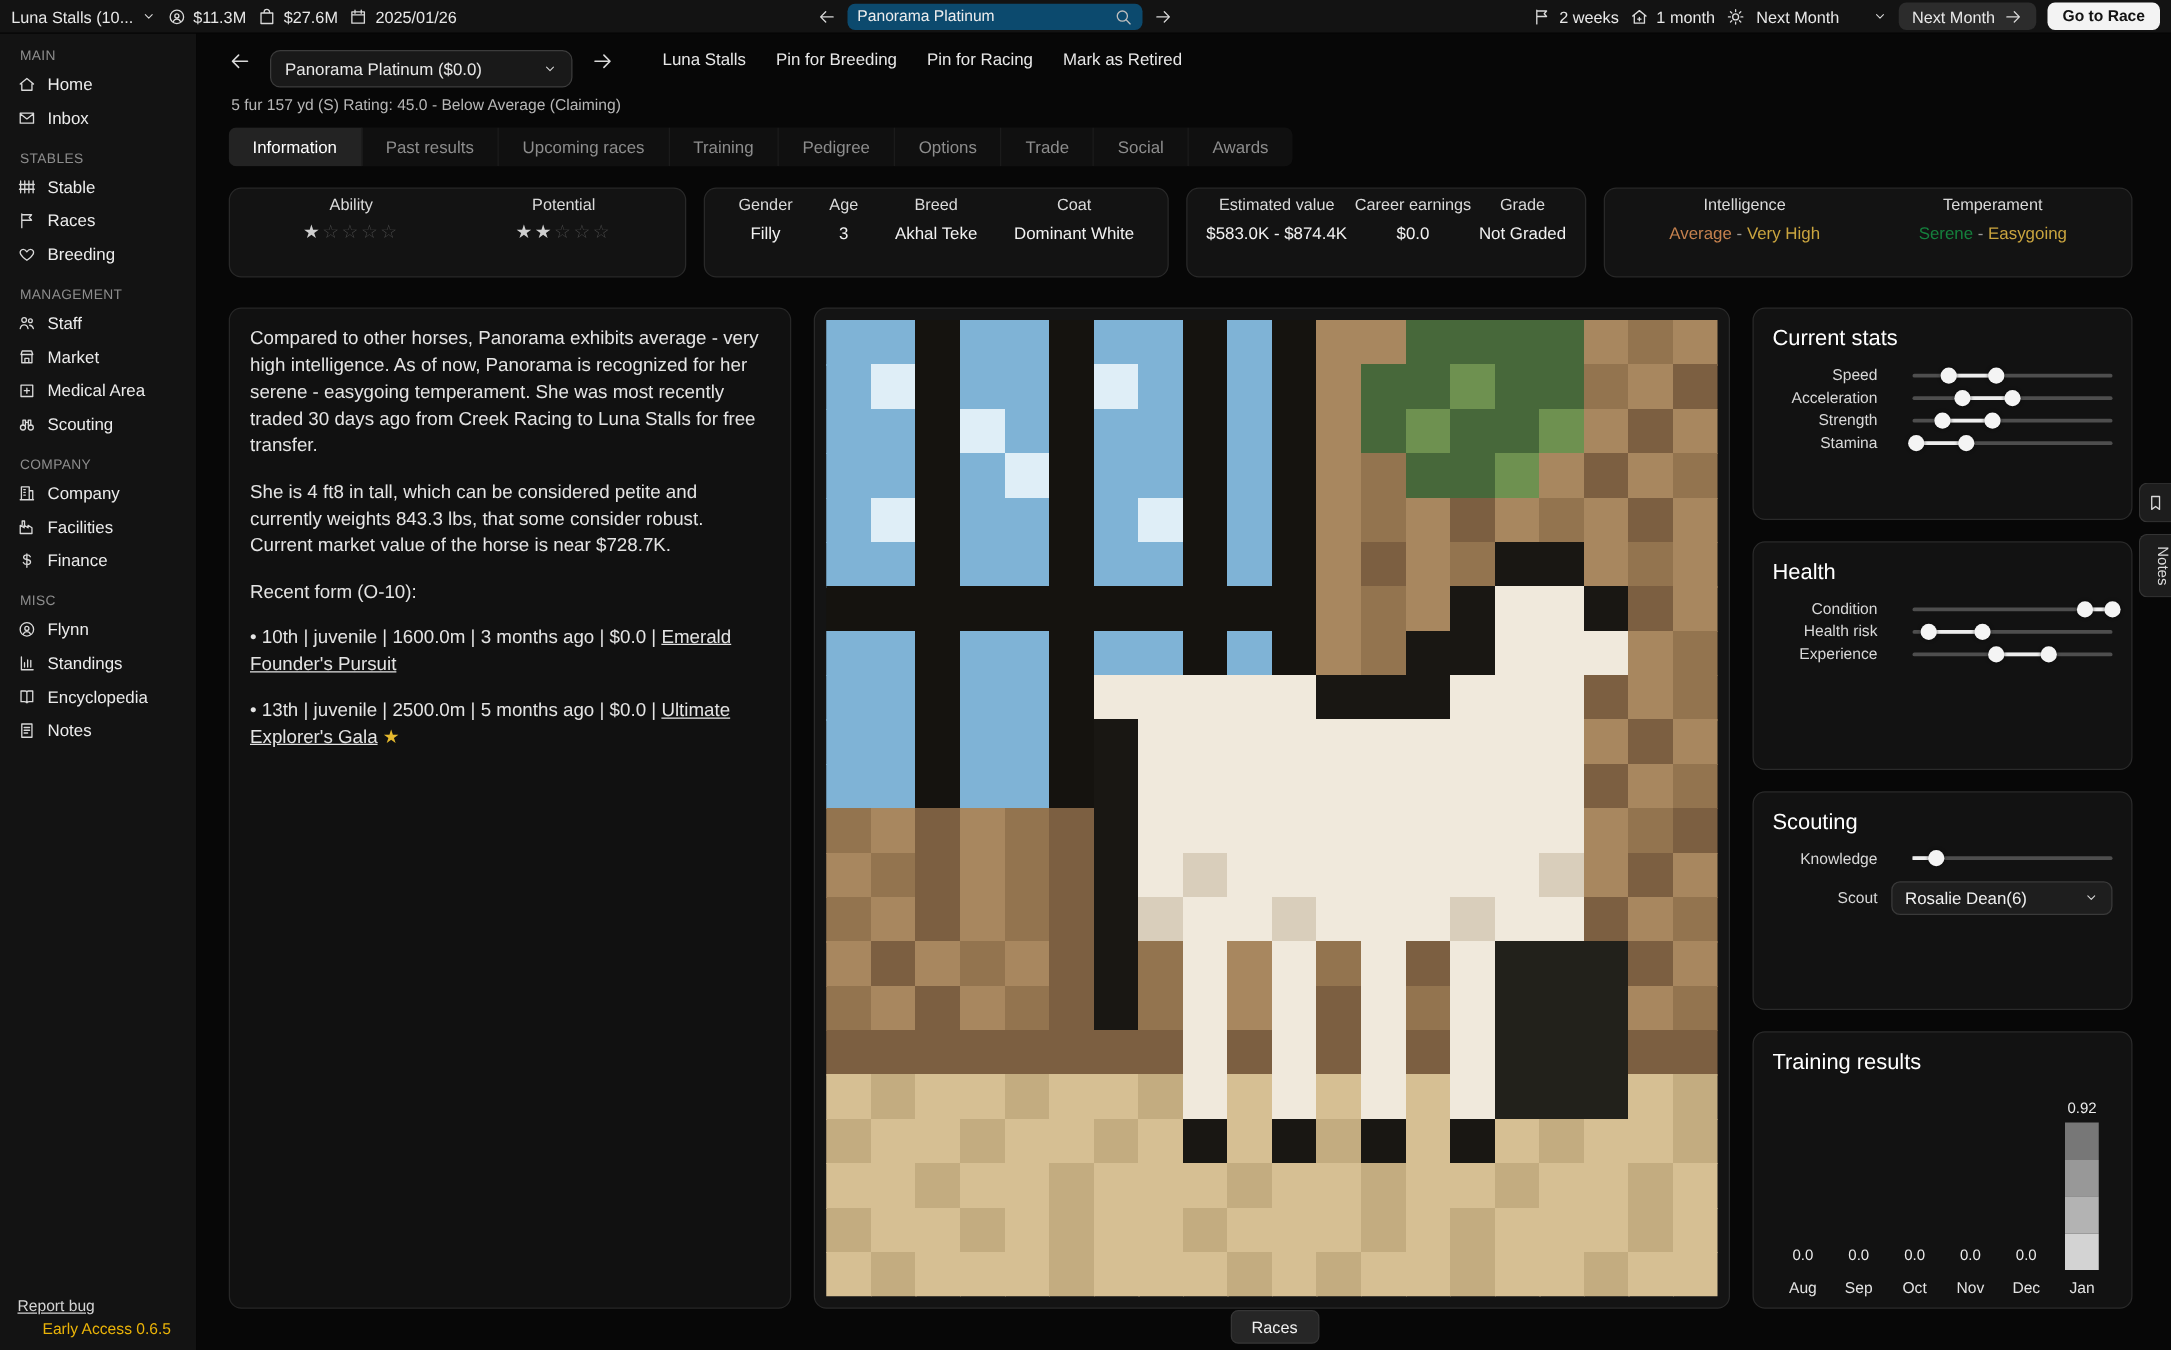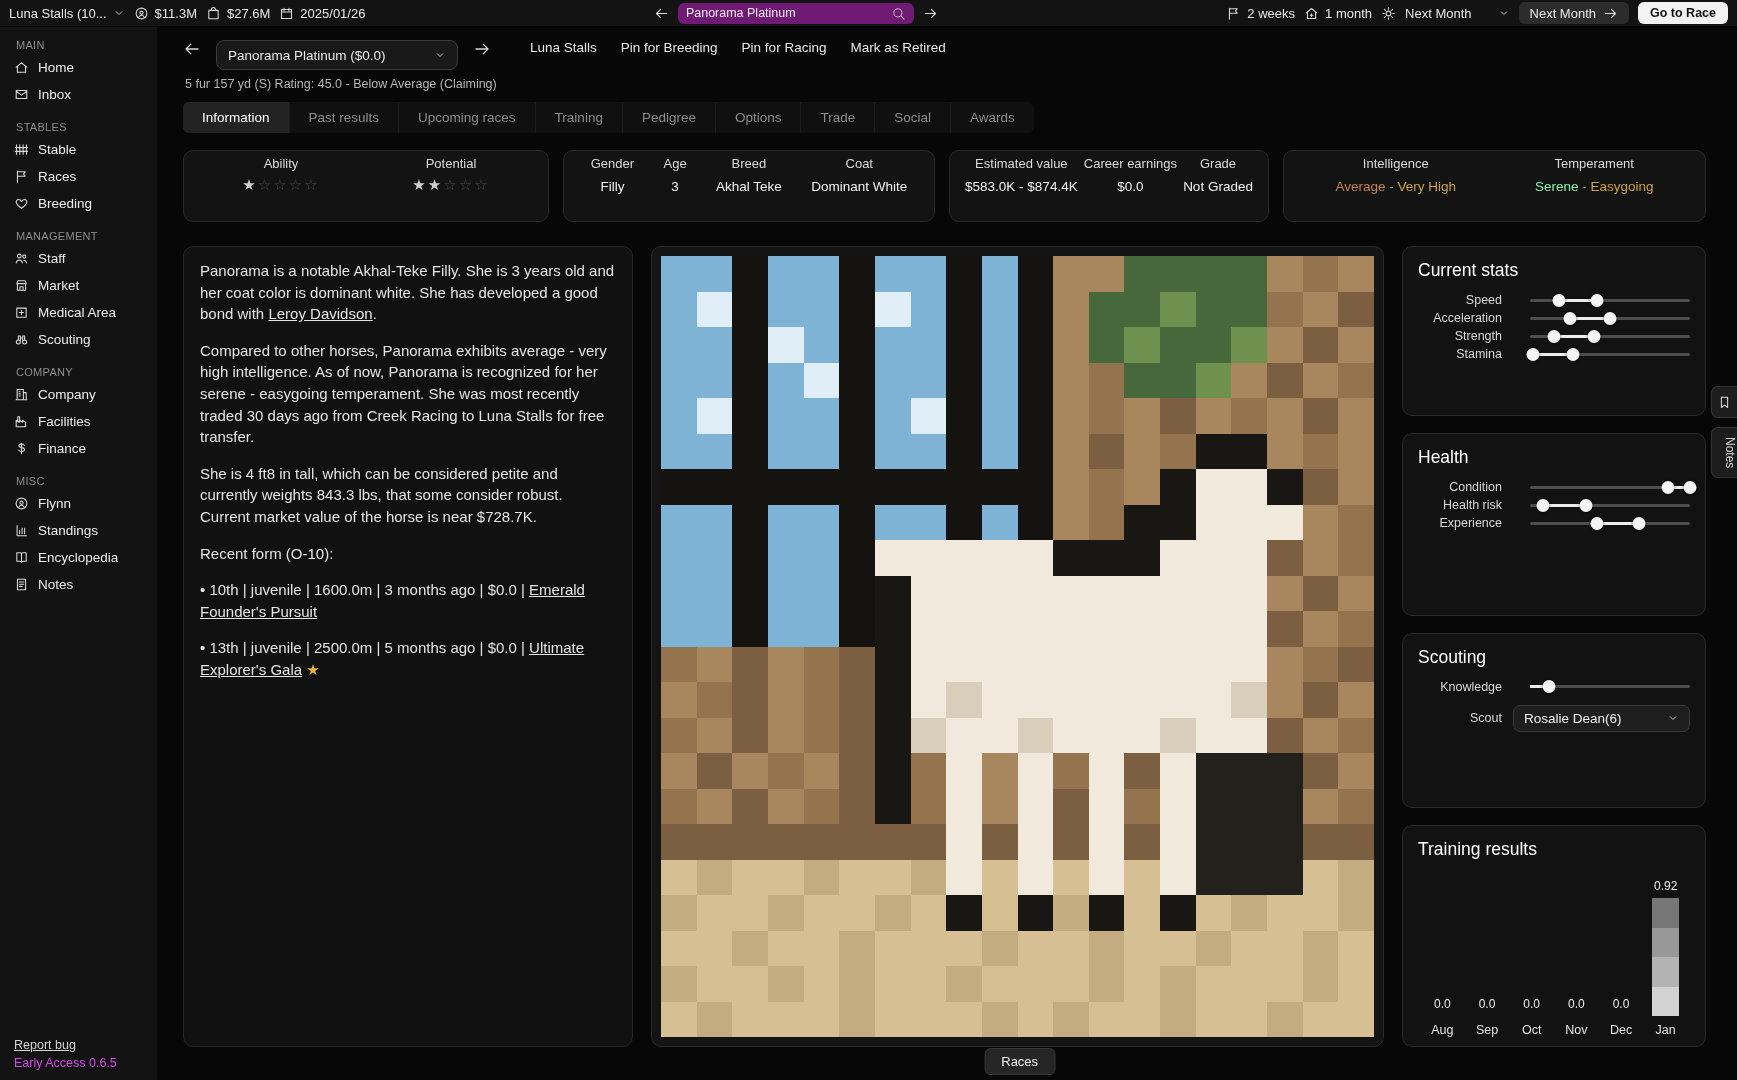--- a/index.html
+++ b/index.html
@@ -12,35 +12,35 @@
   }
   .icn { display:inline-flex; width:15px; height:15px; flex:none; }
   .icn svg { width:100%; height:100%; stroke:#d9d9d9; fill:none; stroke-width:1.7; stroke-linecap:round; stroke-linejoin:round; }
   .icn.sm { width:12px; height:12px; }
   .icn.dim svg { stroke:#bdbdbd; }
 
   
   .topbar { height:27px; background:#131313; display:flex; align-items:center; gap:9px; padding:0 9px; border-bottom:1px solid #050505; }
   .tb-item { display:flex; align-items:center; gap:6px; white-space:nowrap; }
   .sp { flex:1; }
-  .searchbox { display:flex; align-items:center; background:#701a75; border-radius:6px; height:21px; width:236px; padding:0 8px; gap:6px; }
+  .searchbox { display:flex; align-items:center; background:#0c4a6e; border-radius:6px; height:21px; width:236px; padding:0 8px; gap:6px; }
   .searchbox input { flex:1; background:transparent; border:none; outline:none; color:#ededed; font:inherit; font-size:12.5px; }
   .arrow-btn { display:flex; align-items:center; cursor:pointer; }
   .btn-dark { background:#2c2c2c; border-radius:6px; height:22px; display:flex; align-items:center; gap:7px; padding:0 11px; cursor:pointer; }
   .btn-light { background:#f3f3f3; color:#121212; border-radius:6px; height:22px; display:flex; align-items:center; padding:0 12px; font-weight:700; font-size:12.5px; cursor:pointer; }
 
   
   .app-body { display:flex; height:1053px; }
   .sidebar { width:157px; background:#131313; padding:10px 12px 10px 14px; display:flex; flex-direction:column; flex:none; }
   .sb-section-label { font-size:11px; color:#8d8d8d; letter-spacing:.3px; margin:13px 0 3px 2px; }
   .sb-section-label:first-child { margin-top:2px; }
   .sb-item { display:flex; align-items:center; gap:9px; height:27px; font-size:13.5px; color:#ececec; cursor:pointer; border-radius:5px; }
   .sb-footer { margin-top:auto; font-size:12.5px; }
   .report-bug { color:#d4d4d4; text-decoration:underline; cursor:pointer; display:inline-block; margin-bottom:4px; }
-  .version { color:#d946ef; }
+  .version { color:#eab308;margin-left:20px; }
 
   .main { flex:1; background:#070707; position:relative; padding:13px 31px 0 26px; }
 
   
   .h-row { display:flex; align-items:flex-start; gap:15px; }
   .horse-select { width:242px; height:30px; background:#191919; border:1px solid #3c3c3c; border-radius:8px; display:flex; align-items:center; justify-content:space-between; padding:0 11px; font-size:13.5px; cursor:pointer; }
   .h-actions { display:flex; gap:24px; margin-left:24px; font-size:13.5px; }
   .h-action { cursor:pointer; }
   .subtitle { margin:7px 0 0 2px; font-size:12.5px; color:#b6b6b6; }
 
@@ -441,28 +441,27 @@
             <div class="val">Not Graded</div>
           </div>
         </div>
       <div class="card c4">
           <div class="fld">
             <div class="lab">Intelligence</div>
             <div class="val"><span style="color: rgb(197, 129, 78);">Average</span><span style="color: rgb(154, 154, 154);"> - </span><span style="color: rgb(201, 164, 63);">Very High</span></div>
           </div>
           <div class="fld">
             <div class="lab">Temperament</div>
-            <div class="val"><span style="color: #86efac;">Serene</span><span style="color: rgb(154, 154, 154);"> - </span><span style="color: rgb(201, 164, 63);">Easygoing</span></div>
+            <div class="val"><span style="color: #15803d;">Serene</span><span style="color: rgb(154, 154, 154);"> - </span><span style="color: rgb(201, 164, 63);">Easygoing</span></div>
           </div>
         </div>
     </div>
 
     <div class="content-row">
       <section class="desc-panel">
-          <p><span>Panorama is a notable Akhal-Teke Filly. She is 3 years old and her coat color is dominant white. She has developed a good bond with </span><span class="inline-link">Leroy Davidson</span><span>.</span></p>
           <p><span>Compared to other horses, Panorama exhibits average - very high intelligence. As of now, Panorama is recognized for her serene - easygoing temperament.  She was most recently traded 30 days ago from Creek Racing to Luna Stalls for free transfer.</span></p>
           <p><span>She is 4 ft8 in tall, which can be considered petite and currently weights 843.3 lbs, that some consider robust. Current market value of the horse is near $728.7K.</span></p>
           <p><span>Recent form (O-10):</span></p>
           <p><span>• 10th | juvenile | 1600.0m | 3 months ago | $0.0 | </span><span class="inline-link">Emerald Founder's Pursuit</span></p>
           <p><span>• 13th | juvenile | 2500.0m | 5 months ago | $0.0 | </span><span class="inline-link">Ultimate Explorer's Gala</span><span> </span><span class="gold-star">★</span></p>
         </section>
 
       <section class="horse-panel">
           <svg viewBox="0 0 20 22" preserveAspectRatio="none" shape-rendering="crispEdges">
             <rect x="0" y="0" width="1.03" height="1.03" fill="#7fb3d6"></rect>

